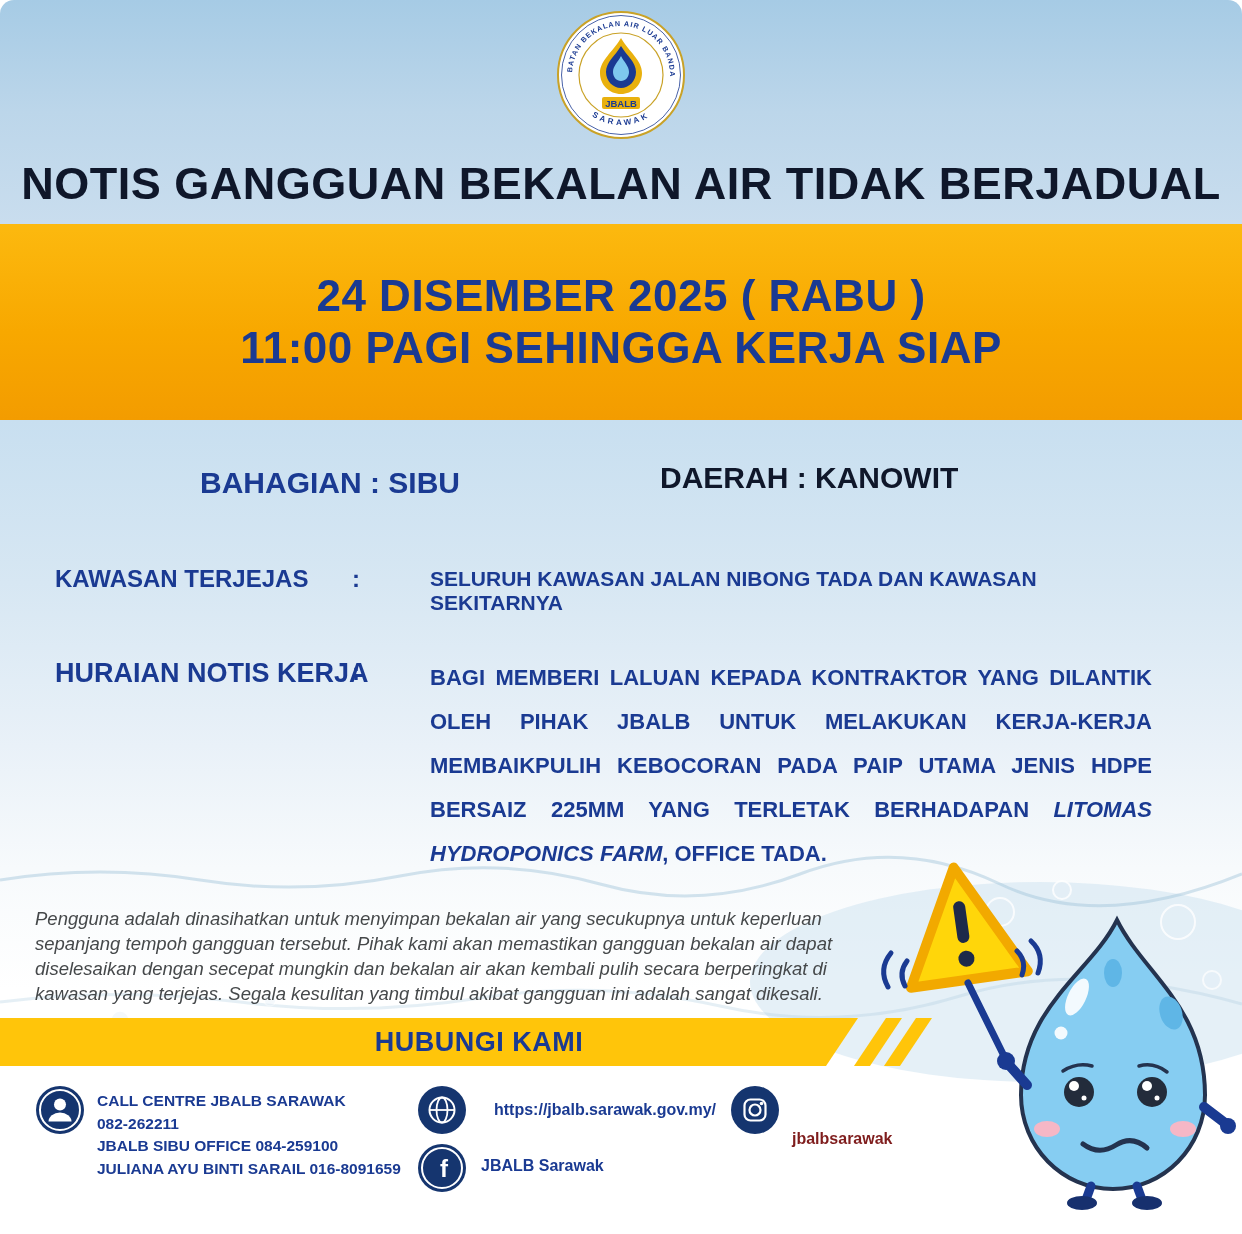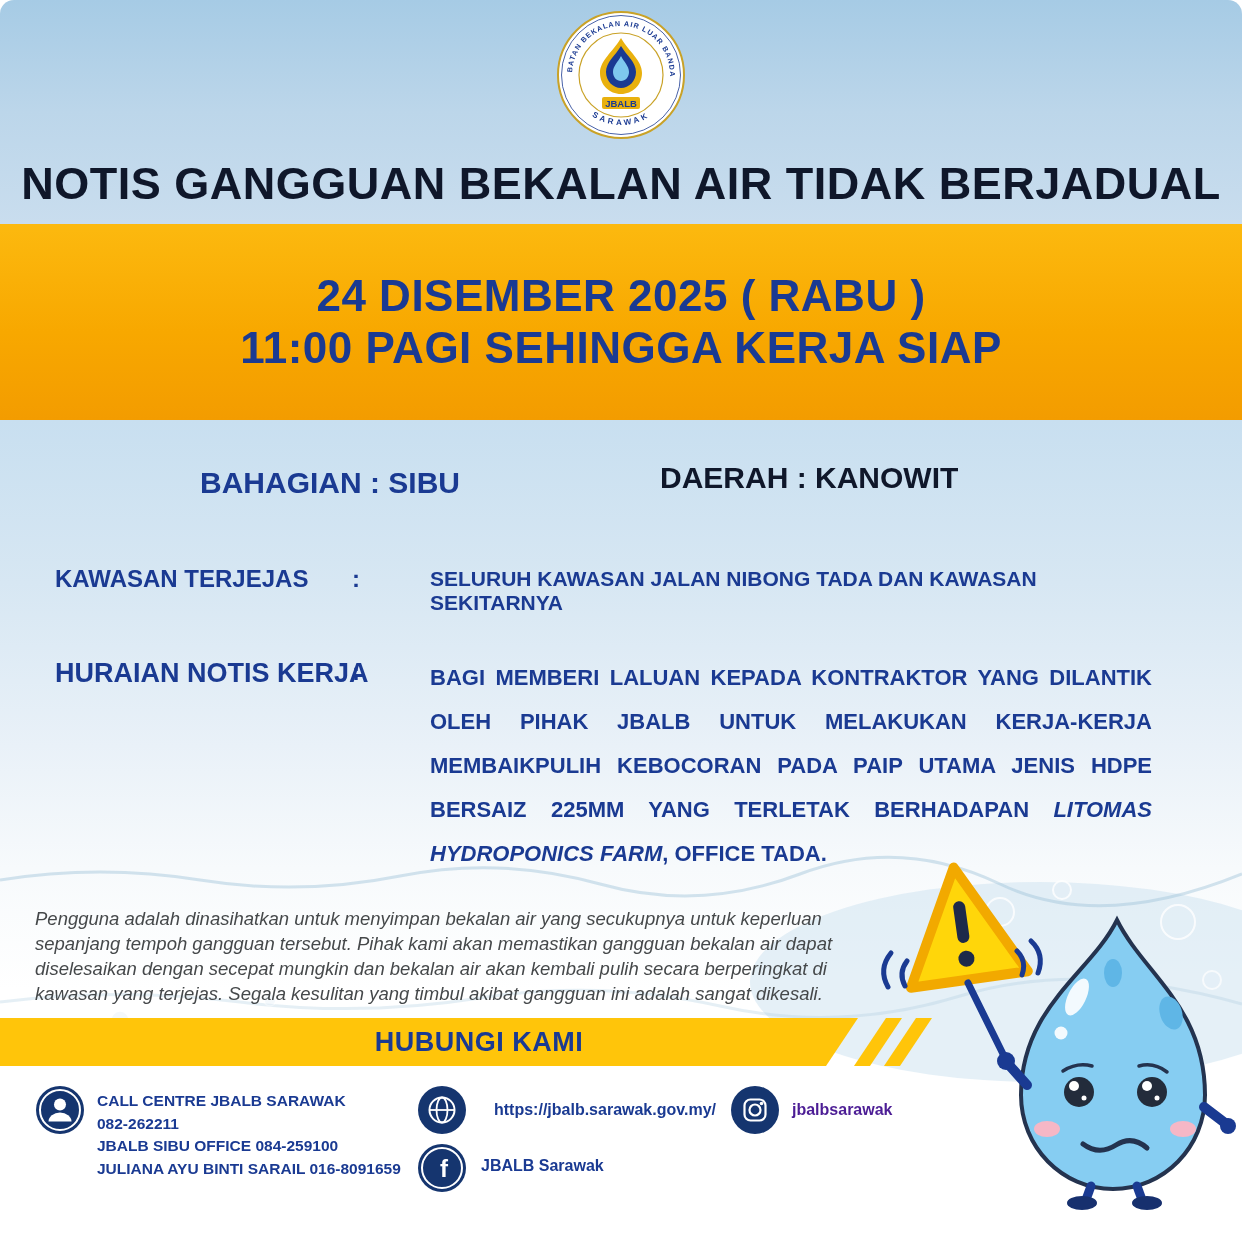--- a/index.html
+++ b/index.html
@@ -65,21 +65,21 @@
   .stripe.s1 { left:886px; } .stripe.s2 { left:916px; }
   
   .icon48 { position:absolute; width:48px; height:48px; }
   .ic-person    { top:1086px; left:36px;  }
   .ic-globe     { top:1086px; left:418px; }
   .ic-instagram { top:1086px; left:731px; }
   .ic-facebook  { top:1144px; left:418px; }
   .phone-lines { position:absolute; top:1090px; left:97px; width:330px; }
   .phone-lines div { font-size:15.5px; font-weight:bold; color:#1a3a92; line-height:22.5px; }
   .website-text   { position:absolute; top:1101px; left:478px; font-size:16px; font-weight:bold; color:#1a3a92;margin-left:16px; }
-  .instagram-text { position:absolute; top:1101px; left:792px; font-size:16px; font-weight:bold; color:#4c1d95; }
+  .instagram-text { position:absolute; top:1130px; left:792px; font-size:16px; font-weight:bold; color:#7f1d1d; }
   .facebook-text  { position:absolute; top:1157px; left:481px; font-size:16px; font-weight:bold; color:#1a3a92; }
   
   .mascot { position:absolute; top:845px; left:855px; width:387px; height:389px; pointer-events:none; }
 </style>
 </head>
 <body>
 
 <div class="poster">
 
   <div class="band-top"></div>

